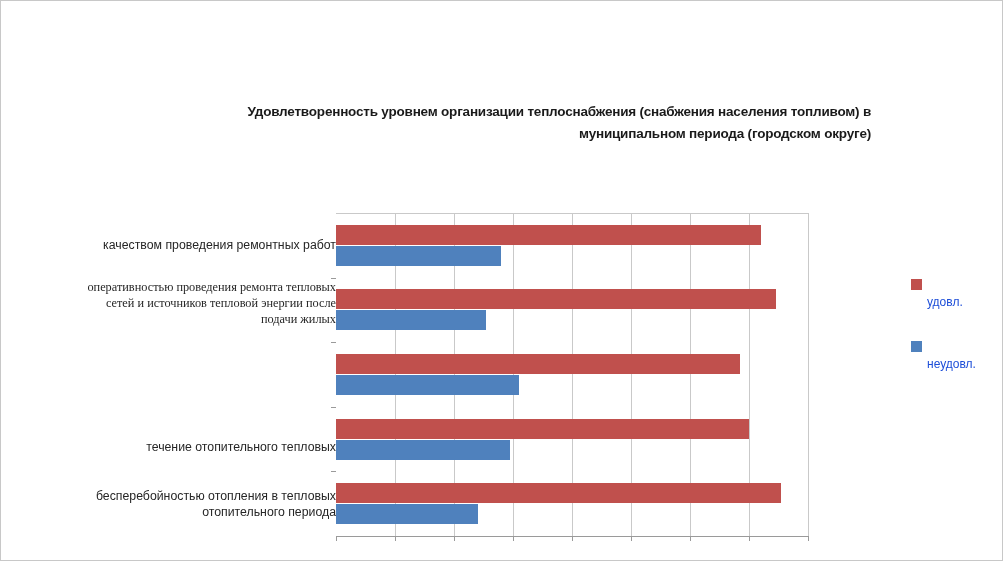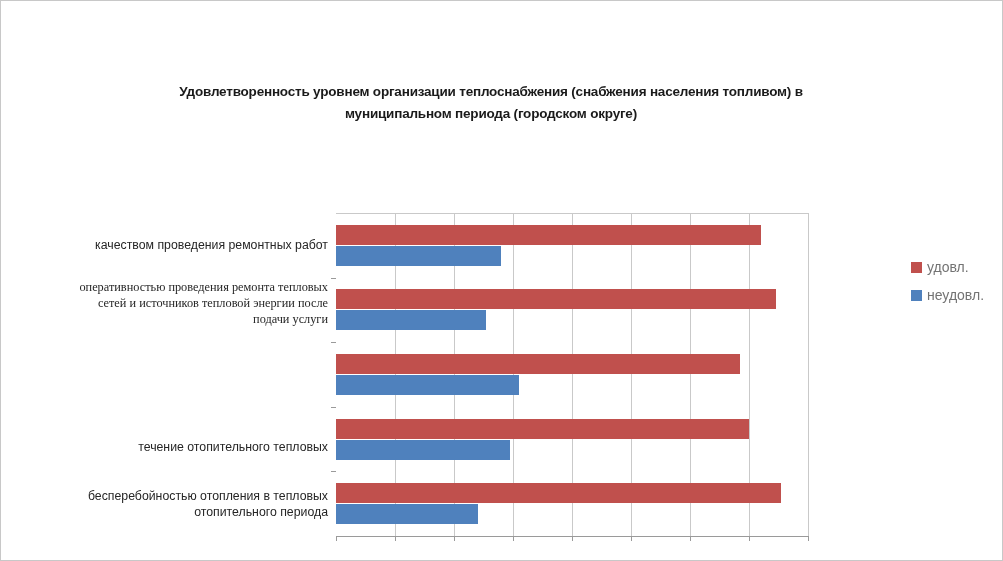--- a/index.html
+++ b/index.html
@@ -17,23 +17,23 @@
     background: #ffffff;
     border: 1px solid #c8c8c8;
     box-sizing: border-box;
     overflow: hidden;
   }
 
   
   #chart-title {
     position: absolute;
     left: 110px;
-    top: 80px;
+    top: 100px;
     width: 760px;
-    text-align: center;
+    text-align: right;
     font-size: 13.5px;
     font-weight: bold;
     color: #1a1a1a;
     line-height: 22px;
     letter-spacing: -0.2px;
   }
 
   
   
   #plot {
@@ -89,21 +89,21 @@
 
   
   .cat-label {
     position: absolute;
     right: 0;
     width: 305px;
     text-align: right;
     font-size: 12.3px;
     color: #262626;
     line-height: 16px;
-    padding-right: 8px;
+    padding-right: 0;
     box-sizing: border-box;
   }
   #cat-labels {
     position: absolute;
     left: 20px;
     top: 212px;
     width: 315px;
     height: 323px;
   }
 
@@ -118,39 +118,40 @@
     align-items: center;
     margin-bottom: 12px;
   }
   .legend-swatch {
     width: 11px;
     height: 11px;
     margin-right: 5px;
     flex: 0 0 auto;
   }
   .legend-text {
-    font-size: 14px;
-    color: #737373;
+    font-size: 12px;
+    color: #1d4ed8;
     white-space: nowrap;
+    margin-top: 36px;
   }
 </style>
 </head>
 <body>
 
 <div id="page">
 
   <div id="chart-title">
     <span>Удовлетворенность уровнем организации теплоснабжения (снабжения населения топливом) в</span>
     <br>
     <span>муниципальном периода (городском округе)</span>
   </div>
 
   <div id="cat-labels">
       <div class="cat-label" style="top: 24.3px;"><span>качеством проведения ремонтных работ</span></div>
-      <div class="cat-label" style="top: 66px; font-family: Liberation Serif, serif;"><span>оперативностью проведения ремонта тепловых</span><br><span>сетей и источников тепловой энергии после</span><br><span>подачи услуги</span></div>
+      <div class="cat-label" style="top: 66px; font-family: Liberation Serif, serif;"><span>оперативностью проведения ремонта тепловых</span><br><span>сетей и источников тепловой энергии после</span><br><span>подачи жилых</span></div>
       <div class="cat-label" style="top: 145.5px;"><br></div>
       <div class="cat-label" style="top: 210.1px;"><br><span>течение отопительного тепловых</span></div>
       <div class="cat-label" style="top: 274.7px;"><span>бесперебойностью отопления в тепловых</span><br><span>отопительного периода</span></div>
     </div>
 
   <div id="plot">
     <div id="plot-frame-top"></div>
     <div id="gridlines">
         <div class="gridline" style="left: 59px;"></div>
         <div class="gridline" style="left: 118px;"></div>

